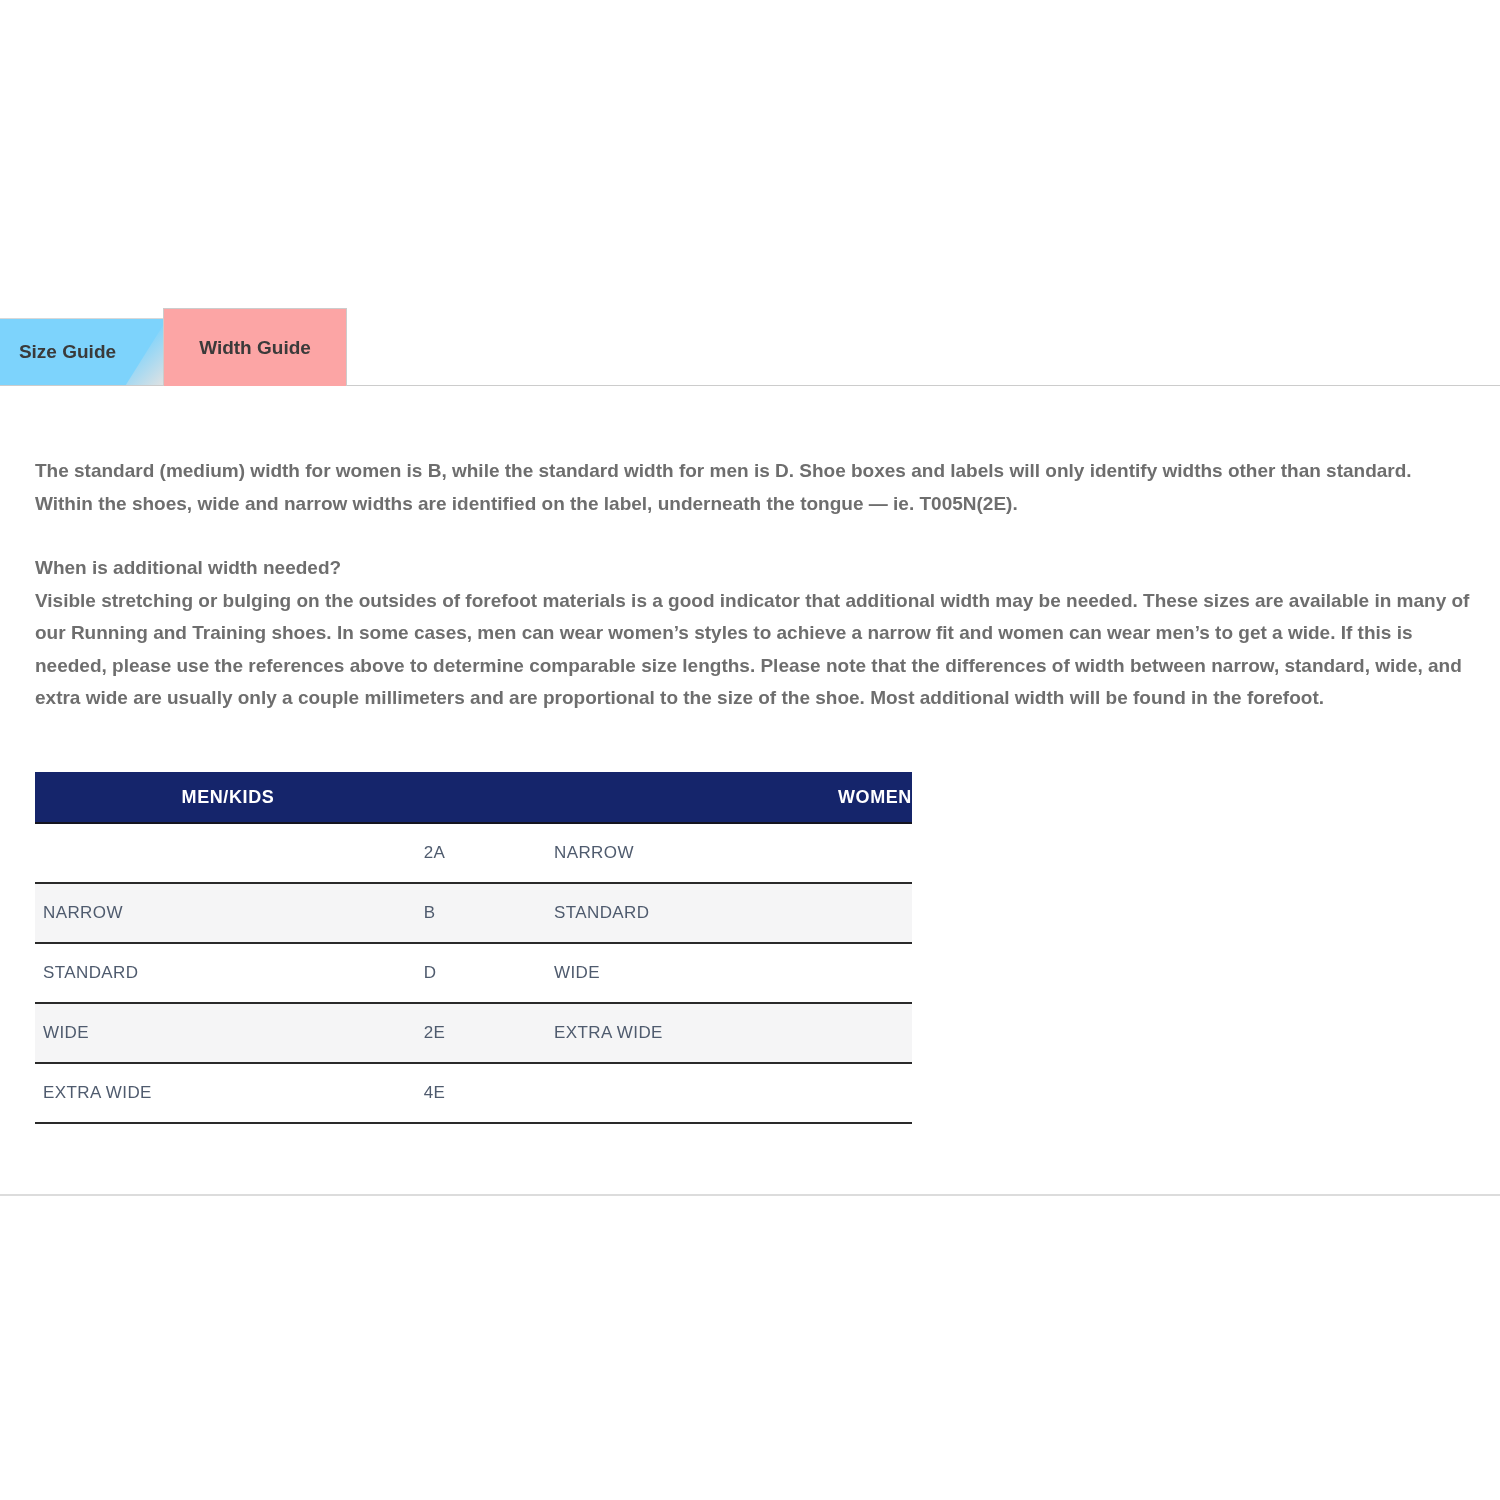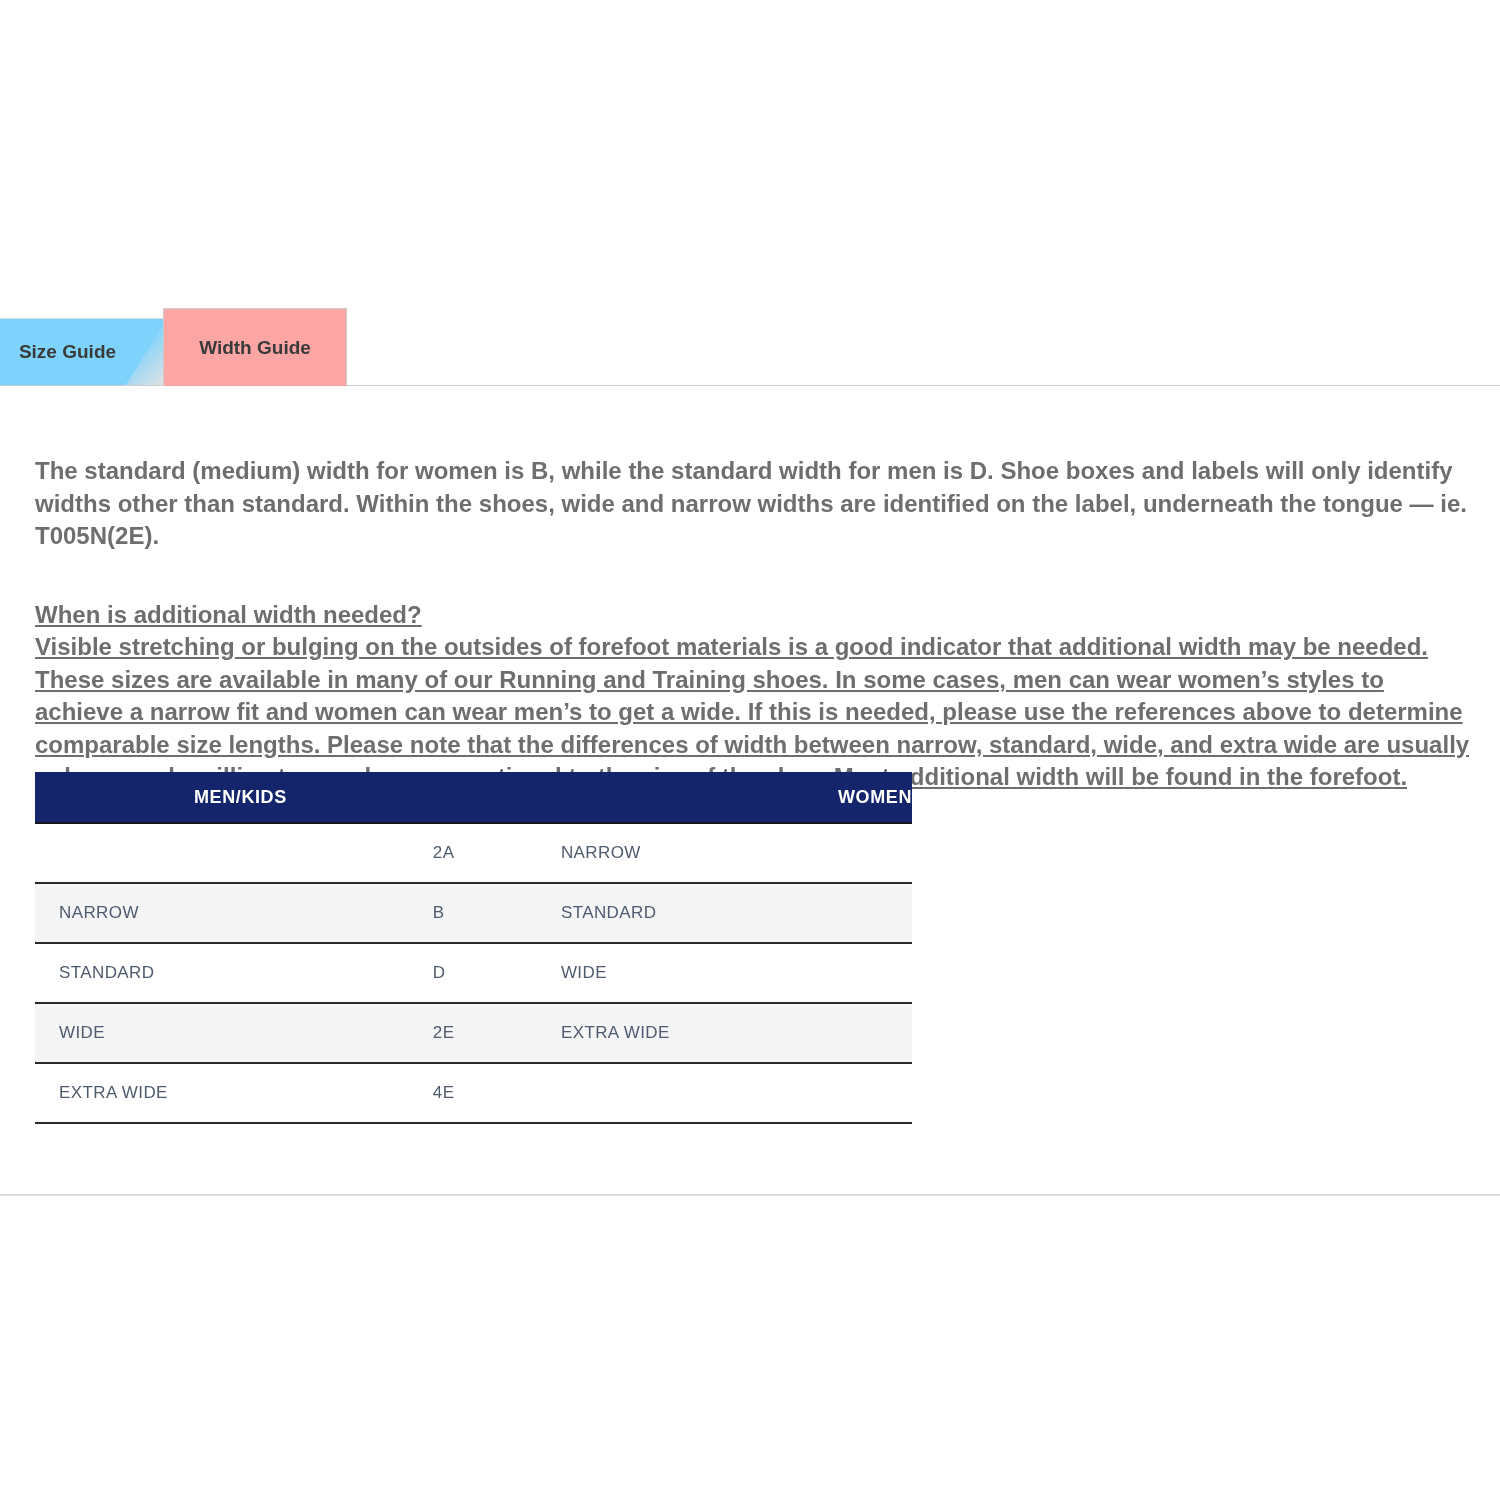--- a/index.html
+++ b/index.html
@@ -55,25 +55,25 @@
     border-bottom: none;
     z-index: 2;
   }
 
   
   .copy {
     position: absolute;
     left: 35px; top: 455px;
     width: 1438px;
     color: #6e6e6e;
-    font-size: 24px;
+    font-size: 19px;
     font-weight: bold;
     line-height: 32.5px;
   }
-  .copy .para2 { margin-top: 46px; text-decoration: underline; }
+  .copy .para2 { margin-top: 32px; }
 
   
   .width-table {
     position: absolute;
     left: 35px; top: 772px;
     width: 877px;
   }
   .wt-header {
     display: flex;
     height: 52px;
@@ -89,21 +89,21 @@
     height: 60px;
     align-items: center;
     font-size: 17px;
     letter-spacing: 0.4px;
     color: #4f5b6e;
     border-bottom: 2px solid #2a2a2a;
     gap: 22px;
   }
   .wt-row:nth-child(odd) { background: #f5f5f6; }
   .wt-row:nth-child(even) { background: #ffffff; }
-  .col-men   { width: 44%; padding-left: 8px; margin-left: 16px; }
+  .col-men   { width: 44%; padding-left: 8px; }
   .col-code  { width: 13%; }
   .col-women { width: 43%; }
   .wt-header .col-men   { text-align: center; padding-left: 0; }
   .wt-header .col-women { text-align: right; }
 
   
   .bottom-divider {
     position: absolute;
     left: 0; top: 1194px;
     width: 1500px; height: 2px;

